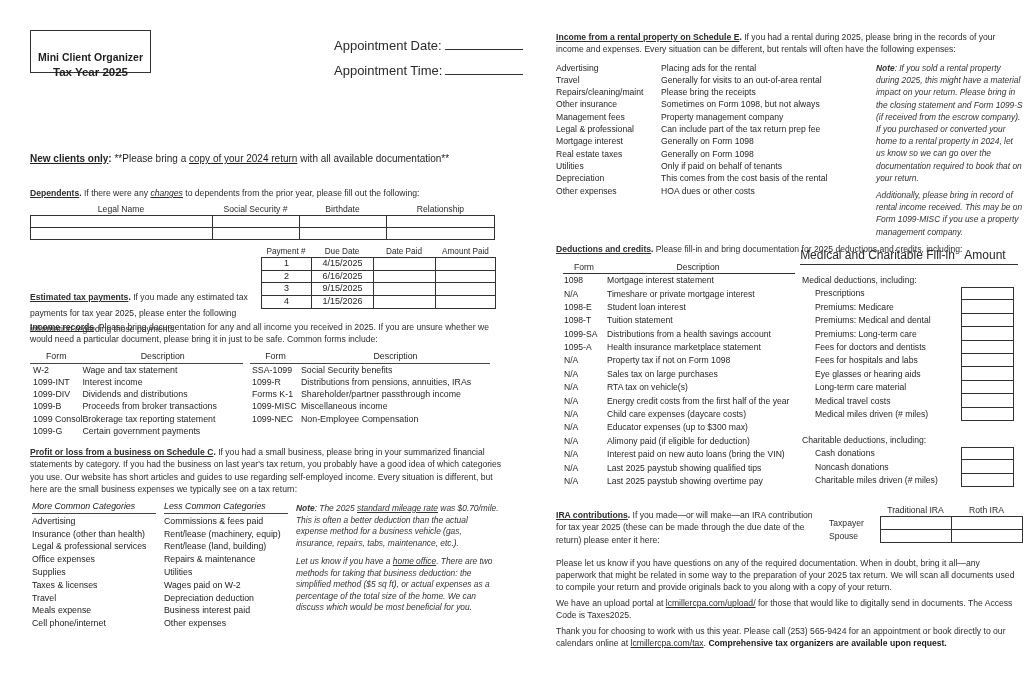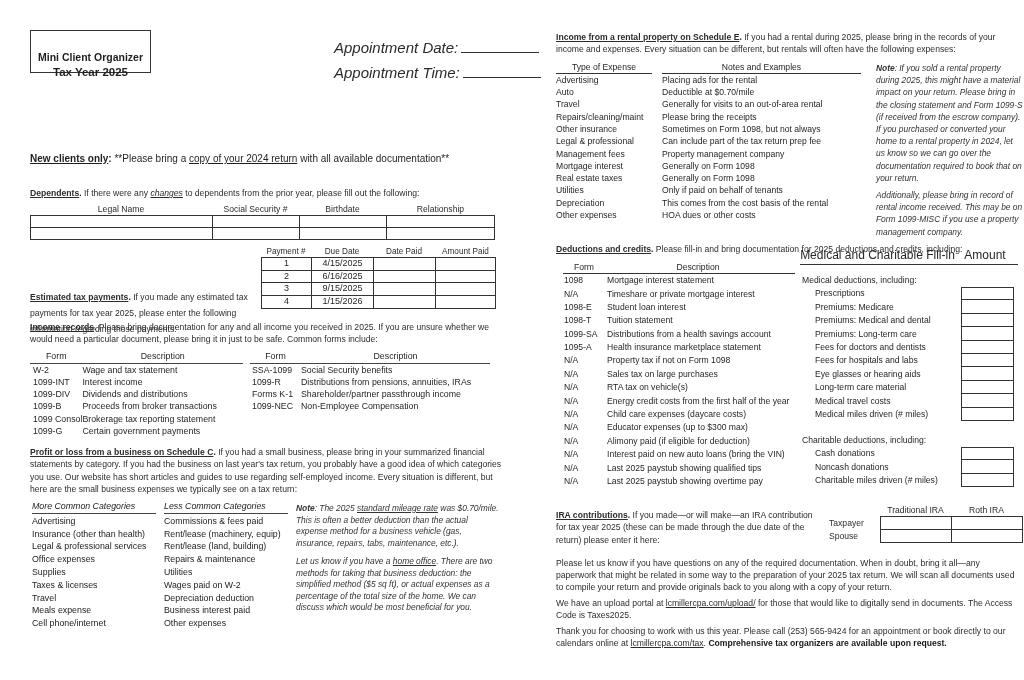--- a/index.html
+++ b/index.html
@@ -7,21 +7,21 @@
   body { font-family: "Liberation Sans", sans-serif; color: #262626; font-size: 8.6px; line-height: 1.3; position: relative; }
   .abs { position: absolute; }
   .u { text-decoration: underline; }
   .b { font-weight: bold; }
   .i { font-style: italic; }
   .bu { font-weight: bold; text-decoration: underline; }
 
   
   .title-box { left: 30px; top: 30px; width: 121px; height: 43px; border: 1.5px solid #333; text-align: center; font-weight: bold; font-size: 10.5px; line-height: 1.3; padding-top: 20px; color: #1e1e1e; }
   .title-box .yr { font-size: 11.5px; }
-  .appt { font-size: 15px; color: #2a2a2a; font-style: italic; }
+  .appt { font-size: 13px; color: #2a2a2a; }
   .appt .line { display: inline-block; width: 78px; border-bottom: 1px solid #333; height: 9px; vertical-align: baseline; margin-left: 3px; }
   .newclients { left: 30px; top: 152px; font-size: 10px; color: #1f1f1f; }
   .section-p { font-size: 8.6px; color: #2c2c2c; }
 
   table { border-collapse: collapse; }
   .grid td { border: 1px solid #333; }
   .hdr th { font-weight: normal; font-size: 8.6px; color: #2c2c2c; text-align: center; padding: 0; }
 
   .est-table { left: 261px; top: 247px; width: 235px; }
   .est-table td { height: 12.5px; text-align: center; font-size: 9px; color: #1f1f1f; }
@@ -188,20 +188,24 @@
         <td style="padding-left:2px;">SSA-1099</td>
         <td>Social Security benefits</td>
       </tr>
   <tr>
         <td style="padding-left:2px;">1099-R</td>
         <td>Distributions from pensions, annuities, IRAs</td>
       </tr>
   <tr>
         <td style="padding-left:2px;">Forms K-1</td>
         <td>Shareholder/partner passthrough income</td>
+      </tr>
+  <tr>
+        <td style="padding-left:2px;">1099-MISC</td>
+        <td>Miscellaneous income</td>
       </tr>
   <tr>
         <td style="padding-left:2px;">1099-NEC</td>
         <td>Non-Employee Compensation</td>
       </tr>
 </tbody>
   </table>
 
 <div class="abs section-p" style="left:30px; top:446px; width:478px; line-height:12.3px;">
   <span class="bu">Profit or loss from a business on Schedule C</span><span class="b">.</span><span> If you had a small business, please bring in your summarized financial statements by category. If you had the business on last year's tax return, you probably have a good idea of which categories you use. Our website has short articles and guides to use regarding self-employed income. Every situation is different, but here are the small business expenses we typically see on a tax return:</span>
@@ -235,55 +239,43 @@
 </div>
 <div class="abs note" style="left:296px; top:556px; width:205px;">
   <span>Let us know if you have a </span><span class="u">home office</span><span>. There are two methods for taking that business deduction: the simplified method ($5 sq ft), or actual expenses as a percentage of the total size of the home. We can discuss which would be most beneficial for you.</span>
 </div>
 
 <div class="abs section-p" style="left:556px; top:31px; width:466px; line-height:12.3px;">
   <span class="bu">Income from a rental property on Schedule E</span><span class="b">.</span><span> If you had a rental during 2025, please bring in the records of your income and expenses. Every situation can be different, but rentals will often have the following expenses:</span>
 </div>
 <table class="abs rent-table" style="left:556px; top:62px; width:305px;">
   <tbody>
-      <tr>
-    <th style="width:106px;">
-          <div class="th-line" style="margin-right:10px;">Type of Expense</div>
-        </th>
-    <th>
-          <div class="th-line">Notes and Examples</div>
-        </th>
-  </tr>
   <tr>
         <td>Advertising</td>
         <td>Placing ads for the rental</td>
       </tr>
   <tr>
-        <td>Auto</td>
-        <td>Deductible at $0.70/mile</td>
-      </tr>
-  <tr>
         <td>Travel</td>
         <td>Generally for visits to an out-of-area rental</td>
       </tr>
   <tr>
         <td>Repairs/cleaning/maint</td>
         <td>Please bring the receipts</td>
       </tr>
   <tr>
         <td>Other insurance</td>
         <td>Sometimes on Form 1098, but not always</td>
       </tr>
   <tr>
+        <td>Management fees</td>
+        <td>Property management company</td>
+      </tr>
+  <tr>
         <td>Legal &amp; professional</td>
         <td>Can include part of the tax return prep fee</td>
-      </tr>
-  <tr>
-        <td>Management fees</td>
-        <td>Property management company</td>
       </tr>
   <tr>
         <td>Mortgage interest</td>
         <td>Generally on Form 1098</td>
       </tr>
   <tr>
         <td>Real estate taxes</td>
         <td>Generally on Form 1098</td>
       </tr>
   <tr>

